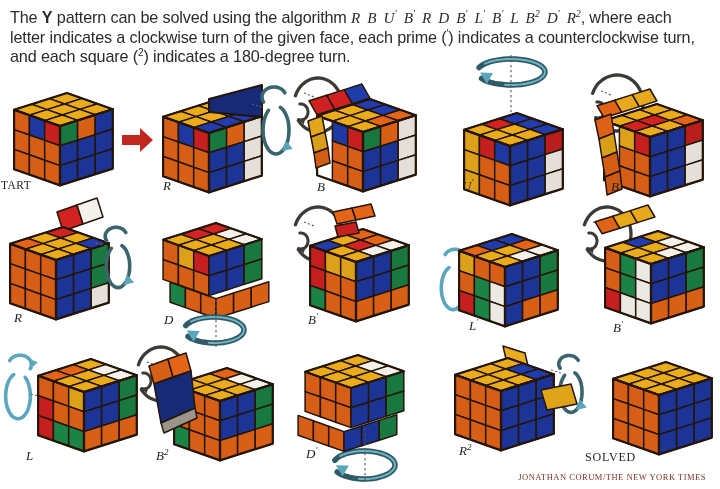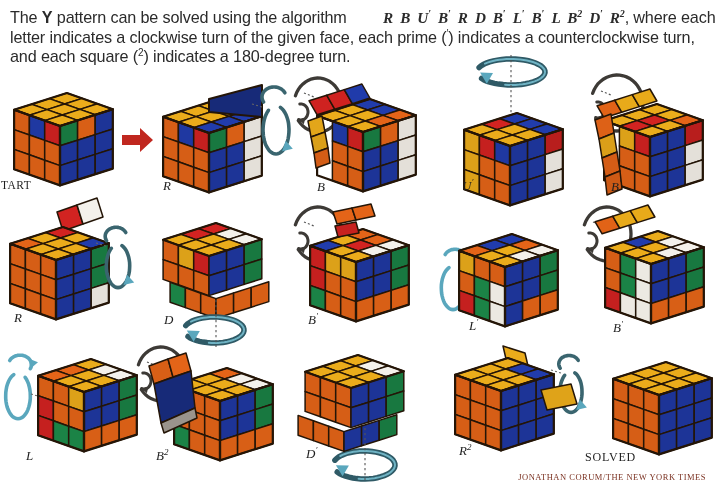--- a/index.html
+++ b/index.html
@@ -1,21 +1,21 @@
 <!DOCTYPE html>
 <html><head>
 <meta charset="utf-8">
 <style>
 html,body { margin:0; padding:0; background:#ffffff; }
 #page { position:relative; width:720px; height:489px; overflow:hidden;
   font-family:"Liberation Sans", sans-serif; }
 #blurb { position:absolute; left:10px; top:6px; width:710px;
   font-size:16.2px; line-height:16px; color:#2b2b2b; letter-spacing:-0.15px; }
-.alg { font-family:"Liberation Serif", serif; font-style:italic; font-weight:bold;
-  font-size:15.2px; word-spacing:3.5px;margin-left:32px; }
+.alg { font-family:"Liberation Serif", serif; font-style:italic; font-weight:normal;
+  font-size:15.2px; word-spacing:3.5px; }
 .alg sup { font-size:10px; }
 #blurb sup { font-size:10px; }
 svg { position:absolute; left:0; top:0; }
 </style>
 </head>
 <body>
 <div id="page">
 <svg width="720" height="489" viewBox="0 0 720 489">
 <rect width="720" height="489" fill="#ffffff"></rect>
 <polygon points="64.6,104.0 49.3,98.6 66.9,93.0 82.2,98.4" fill="#ebac1b" stroke="#241507" stroke-width="1.5" stroke-linejoin="round"></polygon>

